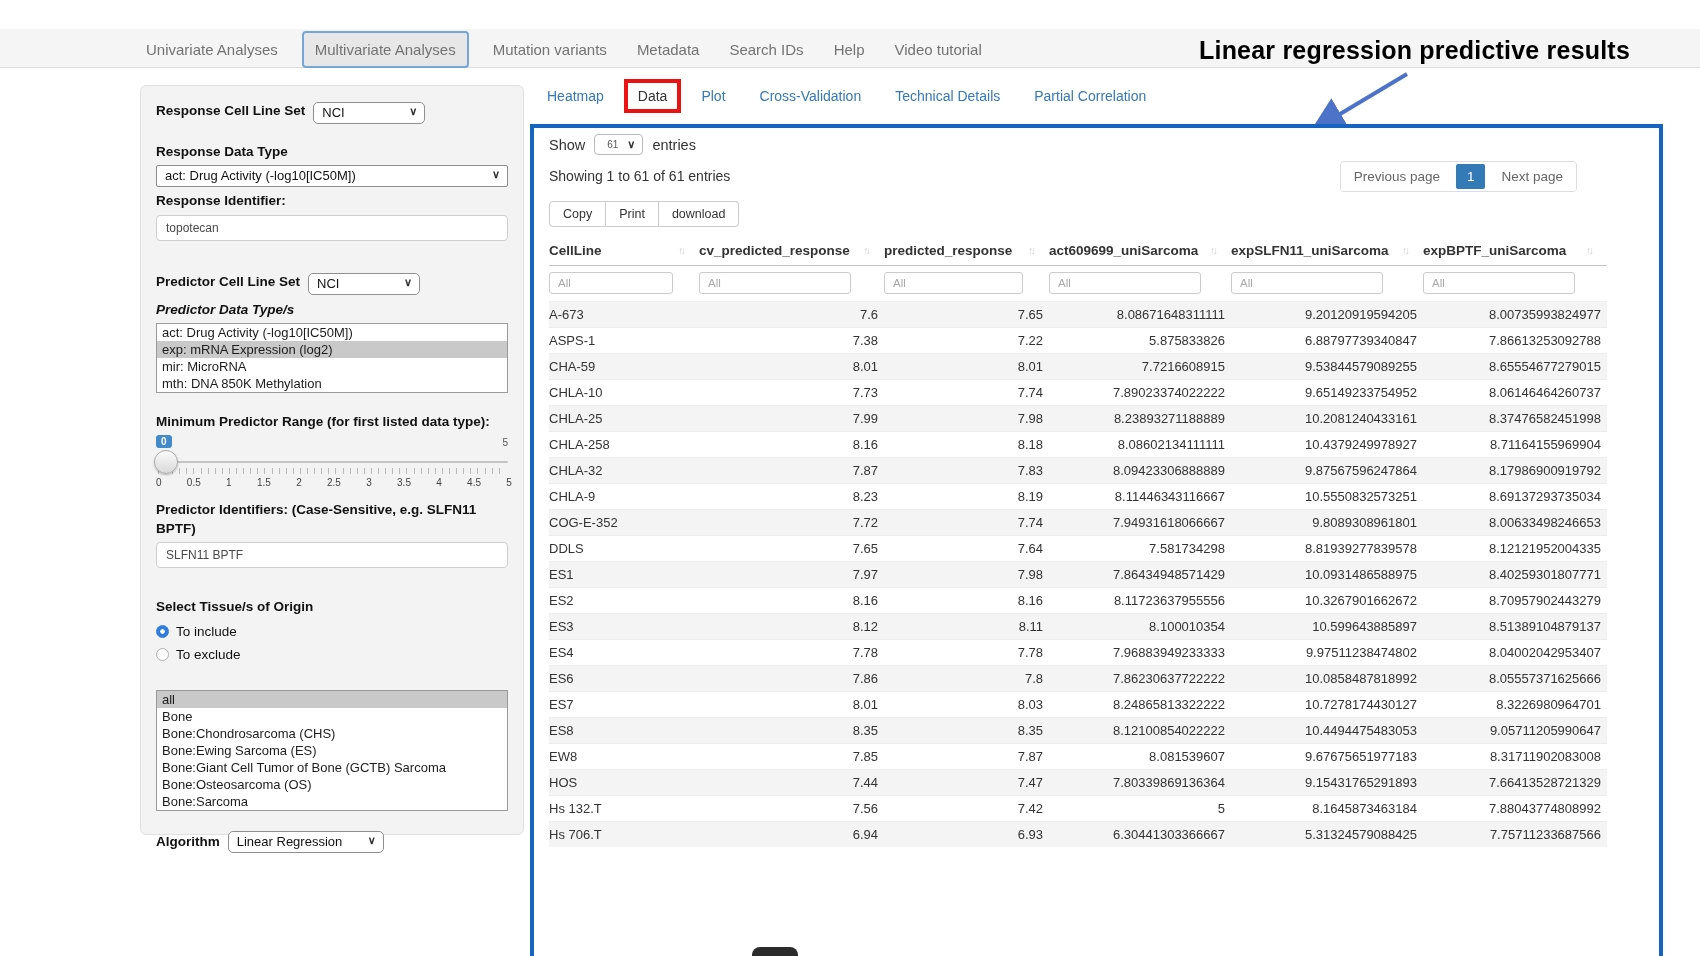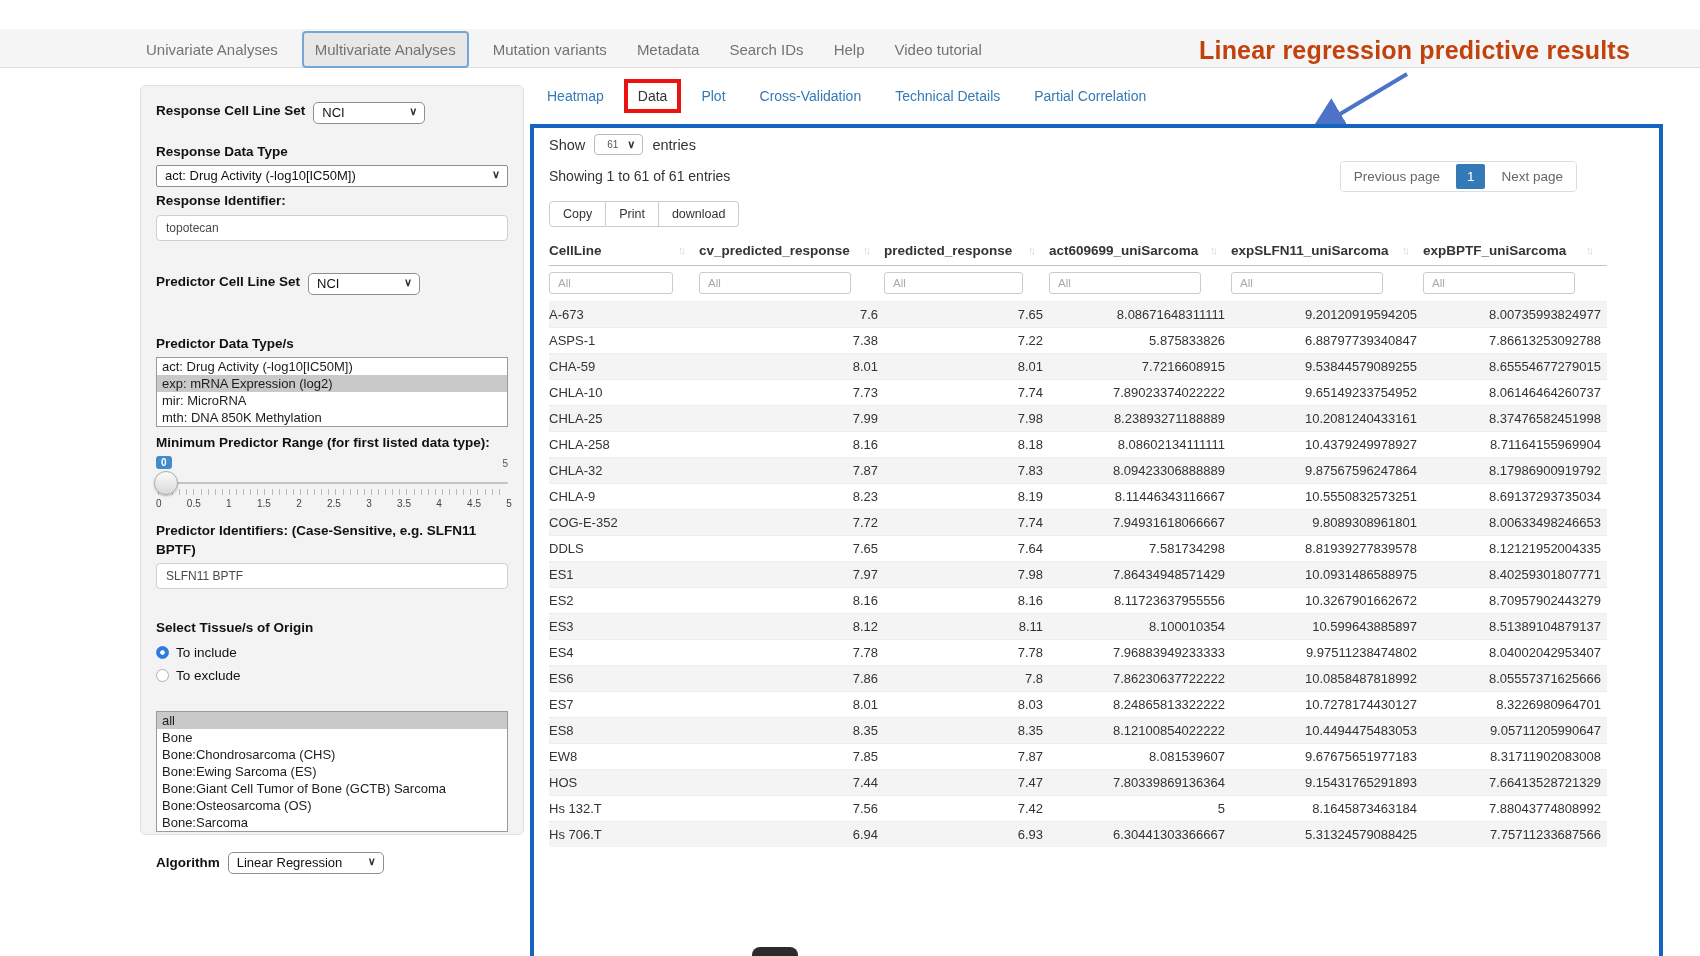--- a/index.html
+++ b/index.html
@@ -10,21 +10,21 @@
   .nav-strip { position:absolute; left:0; top:29px; width:1700px; height:39px;
                background:#f5f5f5; border-bottom:1px solid #dedede; }
   .top-nav { position:absolute; left:146px; top:30px; height:38px; display:flex;
              align-items:center; gap:30px; font-size:15px; color:#737373; }
   .nav-item { white-space:nowrap; cursor:default; }
   .nav-item.active { border:2px solid #74a7d8; background:#e7e7e7; border-radius:4px;
                      padding:8px 11px; margin:-4px -6px; }
 
   
   .page-title { position:absolute; top:36px; right:70px; font-size:25px; font-weight:bold;
-                color:#c2410c; letter-spacing:0.2px; }
+                color:#000000; letter-spacing:0.2px; }
   .anno-arrow { position:absolute; left:1295px; top:66px; }
 
   
   .sidebar { position:absolute; left:140px; top:85px; width:384px; height:750px;
              background:#f3f3f3; border:1px solid #e0e0e0; border-radius:6px;
              padding:16px 15px; font-size:13.5px; color:#111; }
   .lbl { font-weight:bold; margin-bottom:4px; line-height:1.35; }
   .inline-row { display:flex; align-items:center; gap:8px; }
   .sel { background:#fff; border:1px solid #8f8f8f; border-radius:5px; padding:2px 24px 3px 8px;
          position:relative; font-size:13px; white-space:nowrap; overflow:hidden; }
@@ -139,29 +139,29 @@
   <div class="sel" style="width:352px; border-radius:2px;">act: Drug Activity (-log10[IC50M])</div>
 
   <div class="lbl" style="margin-top:5px;">Response Identifier:</div>
   <input class="txt-input" value="topotecan" style="">
 
   <div class="inline-row" style="margin-top:32px;">
     <div class="lbl">Predictor Cell Line Set</div>
     <div class="sel" style="width:112px;">NCI</div>
   </div>
 
-  <div class="lbl" style="margin-top:40px;">Predictor Data Type/s</div>
+  <div class="lbl" style="margin-top:6px;font-style:italic;">Predictor Data Type/s</div>
   <div class="listbox" style="height:70px;" id="dtype-list">
       <div class="lb-option">act: Drug Activity (-log10[IC50M])</div>
       <div class="lb-option selected">exp: mRNA Expression (log2)</div>
       <div class="lb-option">mir: MicroRNA</div>
       <div class="lb-option">mth: DNA 850K Methylation</div>
     </div>
 
-  <div class="lbl" style="margin-top:7px;">Minimum Predictor Range (for first listed data type):</div>
+  <div class="lbl" style="margin-top:20px;">Minimum Predictor Range (for first listed data type):</div>
   <div class="slider-zone">
     <div class="slider-badge">0</div>
     <div class="slider-max">5</div>
     <div class="slider-track"></div>
     <div class="slider-ticks"></div>
     <div class="slider-handle"></div>
     <div class="slider-labels" id="tick-labels">
         <span>0</span>
         <span>0.5</span>
         <span>1</span>

